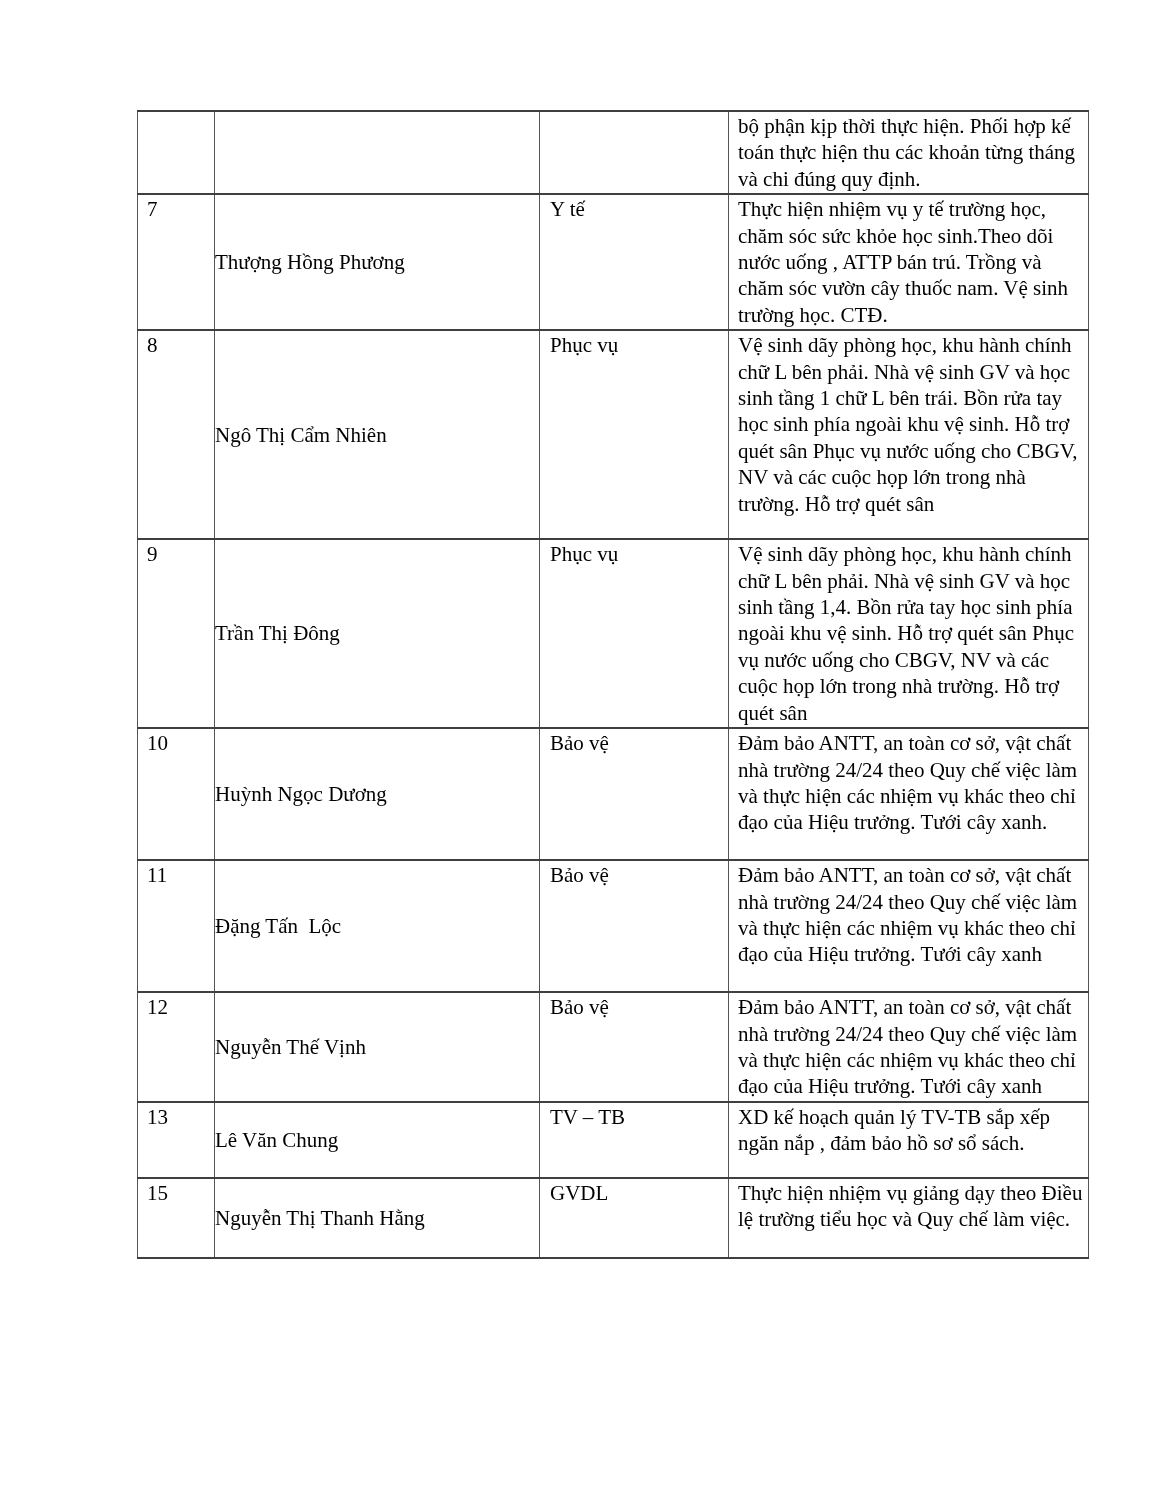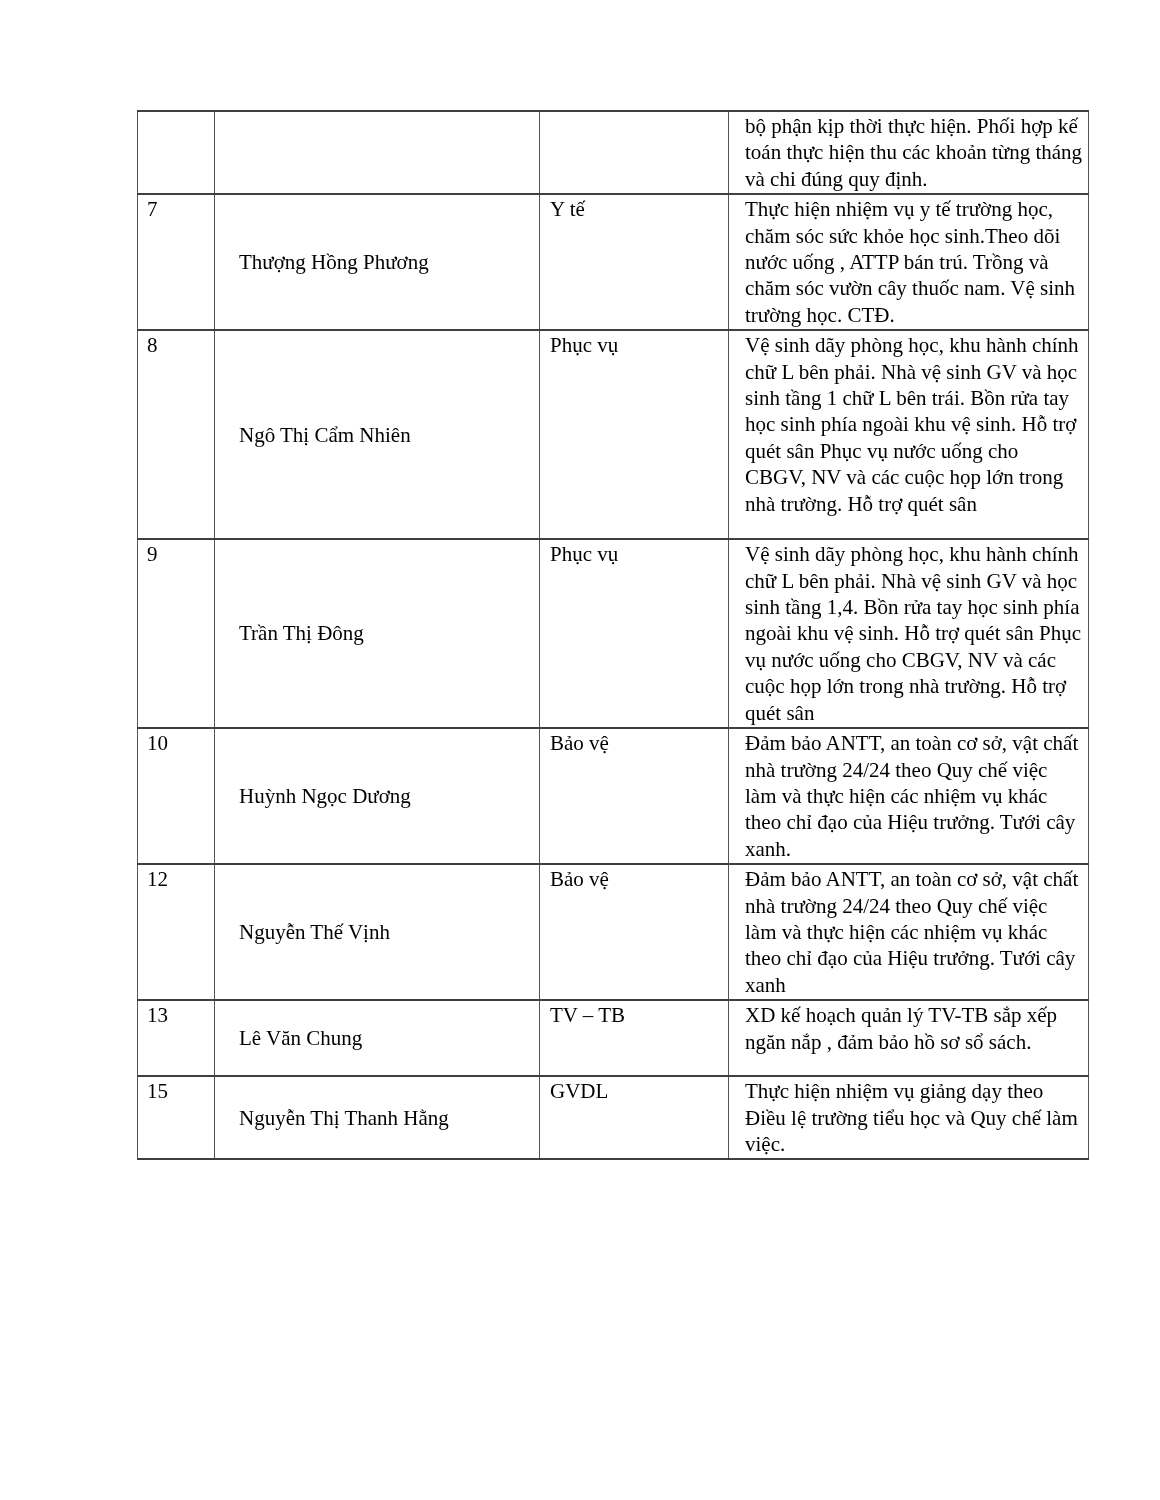--- a/index.html
+++ b/index.html
@@ -32,28 +32,28 @@
     border-top: 2.4px solid #3f3f3f;
     border-bottom: 2.4px solid #3f3f3f;
     padding: 1px 5px 1px 9px;
     vertical-align: top;
     white-space: pre-wrap;
     overflow: hidden;
     word-wrap: break-word;
   }
   table.staff-table td.name-cell {
     vertical-align: middle;
-    padding-left: 24px;
+    padding-left: 0;
   }
   table.staff-table td.position-cell {
     padding-left: 10px;
     font-family: Liberation Serif, serif;
   }
   table.staff-table td.duties-cell {
-    padding-left: 16px;
+    padding-left: 9px;
     padding-right: 4px;
   }
 </style>
 </head>
 <body>
 
 <div class="page">
   <table class="staff-table">
     <colgroup>
       <col style="width:77px">
@@ -79,25 +79,31 @@
         <td class="name-cell">Ngô Thị Cẩm Nhiên</td>
         <td class="position-cell">Phục vụ</td>
         <td class="duties-cell">Vệ sinh dãy phòng học, khu hành chính chữ L bên phải. Nhà vệ sinh GV và học sinh tầng 1 chữ L bên trái. Bồn rửa tay học sinh phía ngoài khu vệ sinh. Hỗ trợ quét sân Phục vụ nước uống cho CBGV, NV và các cuộc họp lớn trong nhà trường. Hỗ trợ quét sân</td>
       </tr>
       <tr style="height:185px">
         <td class="number-cell">9</td>
         <td class="name-cell">Trần Thị Đông</td>
         <td class="position-cell">Phục vụ</td>
         <td class="duties-cell">Vệ sinh dãy phòng học, khu hành chính chữ L bên phải. Nhà vệ sinh GV và học sinh tầng 1,4. Bồn rửa tay học sinh phía ngoài khu vệ sinh. Hỗ trợ quét sân Phục vụ nước uống cho CBGV, NV và các cuộc họp lớn trong nhà trường. Hỗ trợ quét sân</td>
       </tr>
-      <tr style="height:116px">
+      <tr style="height:132px">
         <td class="number-cell">10</td>
         <td class="name-cell">Huỳnh Ngọc Dương</td>
         <td class="position-cell">Bảo vệ</td>
         <td class="duties-cell">Đảm bảo ANTT, an toàn cơ sở, vật chất nhà trường 24/24 theo Quy chế việc làm và thực hiện các nhiệm vụ khác theo chỉ đạo của Hiệu trưởng. Tưới cây xanh.</td>
+      </tr>
+      <tr style="height:132px">
+        <td class="number-cell">11</td>
+        <td class="name-cell">Đặng Tấn  Lộc</td>
+        <td class="position-cell">Bảo vệ</td>
+        <td class="duties-cell">Đảm bảo ANTT, an toàn cơ sở, vật chất nhà trường 24/24 theo Quy chế việc làm và thực hiện các nhiệm vụ khác theo chỉ đạo của Hiệu trưởng. Tưới cây xanh</td>
       </tr>
       <tr style="height:99px">
         <td class="number-cell">12</td>
         <td class="name-cell">Nguyễn Thế Vịnh</td>
         <td class="position-cell">Bảo vệ</td>
         <td class="duties-cell">Đảm bảo ANTT, an toàn cơ sở, vật chất nhà trường 24/24 theo Quy chế việc làm và thực hiện các nhiệm vụ khác theo chỉ đạo của Hiệu trưởng. Tưới cây xanh</td>
       </tr>
       <tr style="height:76px">
         <td class="number-cell">13</td>
         <td class="name-cell">Lê Văn Chung</td>

